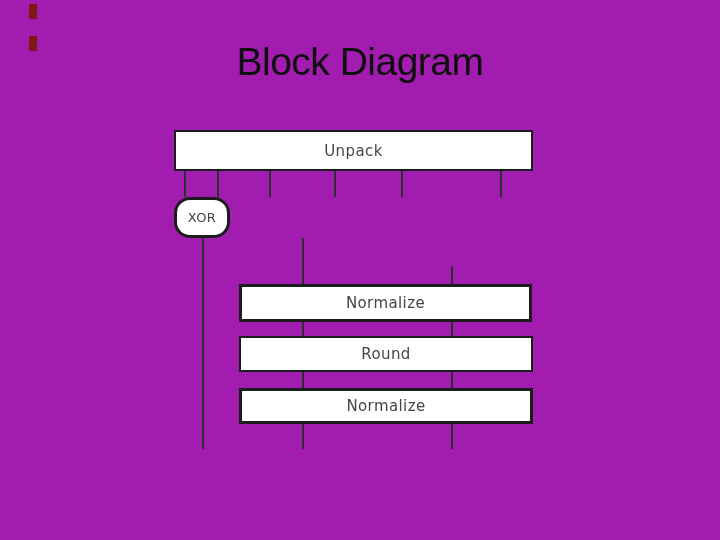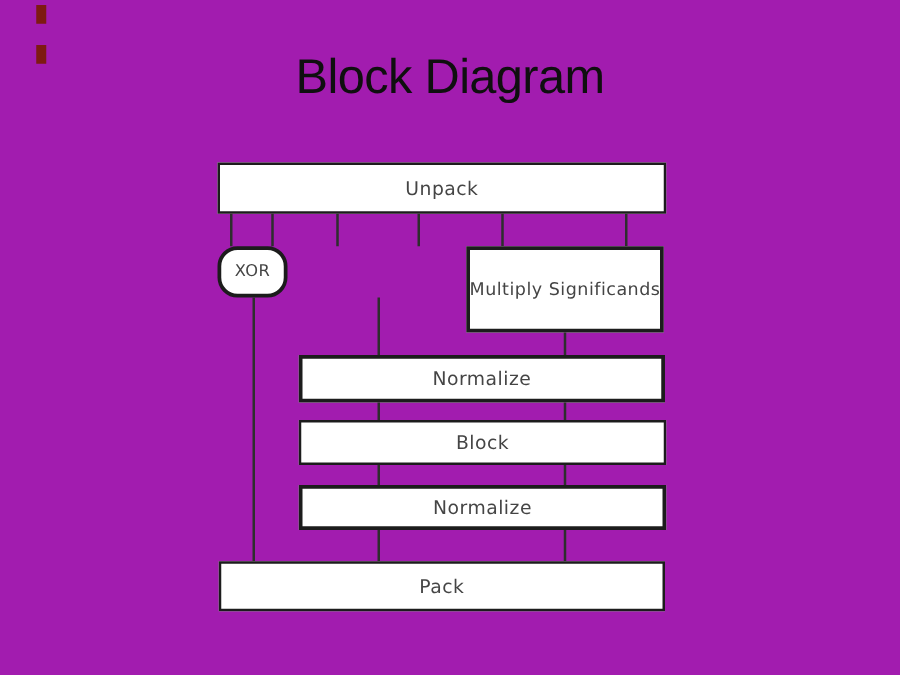--- a/index.html
+++ b/index.html
@@ -114,47 +114,41 @@
     <div class="conn c3"></div>
     <div class="conn c4"></div>
     <div class="conn c5"></div>
     <div class="conn c6"></div>
 
     <div class="box box-xor">
       <span>XOR</span>
     </div>
 
 
-    <div class="box box-multiply">
-      <span>Multiply Significands</span>
-    </div>
 
     <div class="conn c7"></div>
     <div class="conn c8"></div>
     <div class="conn c9"></div>
 
     <div class="box box-norm1">
       <span>Normalize</span>
     </div>
 
     <div class="conn c10"></div>
     <div class="conn c11"></div>
 
     <div class="box box-round">
-      <span>Block</span>
+      <span>Round</span>
     </div>
 
     <div class="conn c12"></div>
     <div class="conn c13"></div>
 
     <div class="box box-norm2">
       <span>Normalize</span>
     </div>
 
     <div class="conn c14"></div>
     <div class="conn c15"></div>
 
-    <div class="box box-pack">
-      <span>Pack</span>
-    </div>
 
   </div>
 </div>
 
 </body></html>

